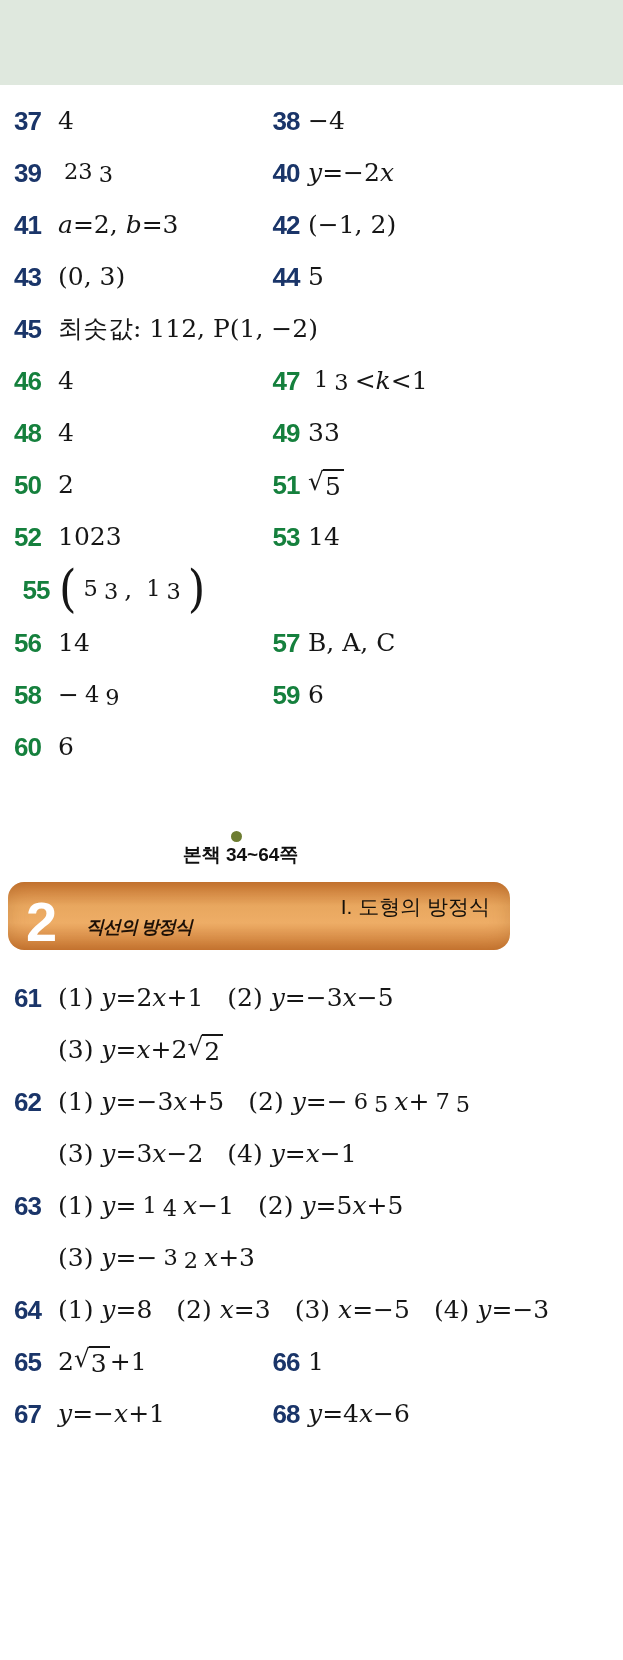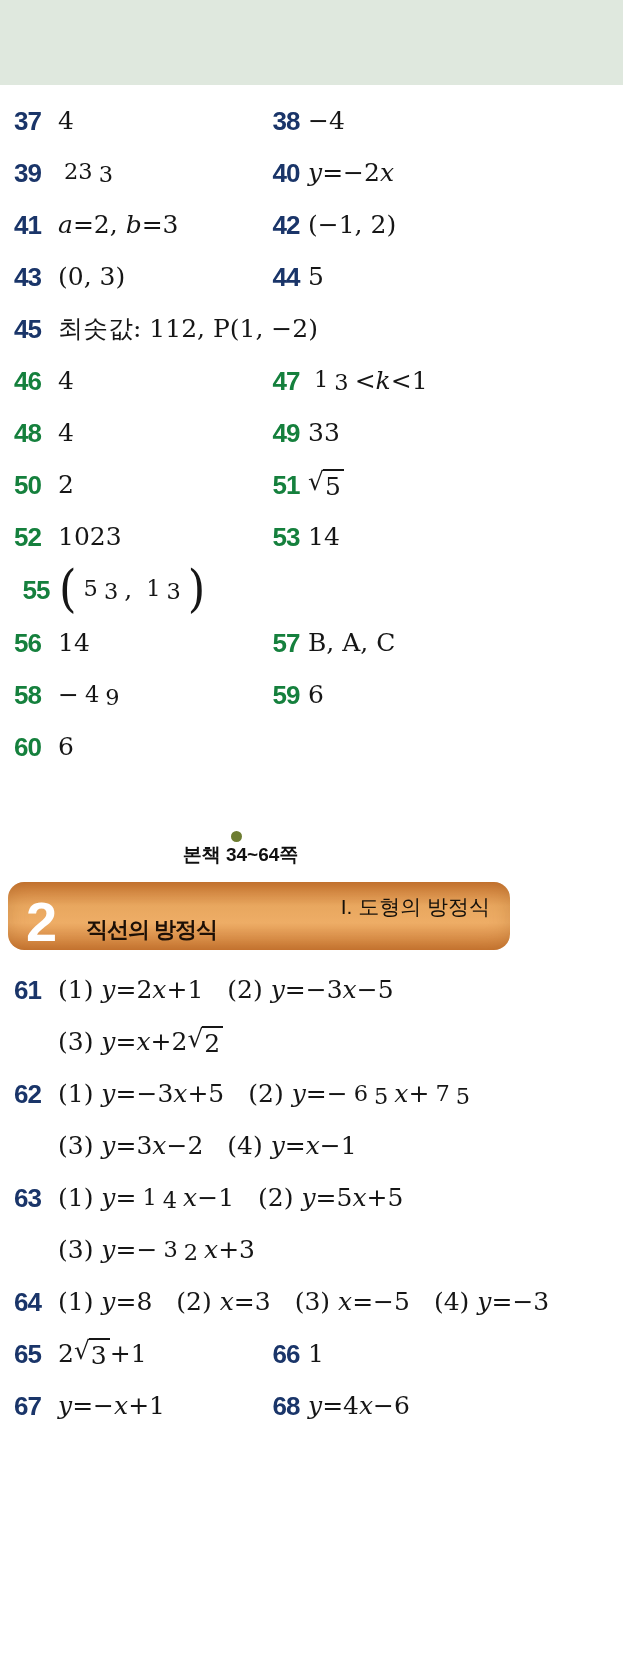--- a/index.html
+++ b/index.html
@@ -44,27 +44,27 @@
   .banner{
     position:relative;margin-left:8px;width:502px;height:68px;border-radius:16px;
     background:linear-gradient(180deg,#c97733 0%,#e8a75f 35%,#eead66 60%,#cb7934 100%);
     box-shadow:inset 0 0 20px rgba(140,70,10,0.25);
   }
   .chapter-num{
     position:absolute;left:18px;bottom:3px;color:#ffffff;font-size:56px;
     font-weight:bold;line-height:0.9;font-family:"Liberation Sans",sans-serif;
   }
   .chapter-title{
-    position:absolute;left:78px;top:33px;font-size:22px;font-weight:bold;
-    color:#1d1006;letter-spacing:-1px;
+    position:absolute;left:78px;top:33px;font-size:18px;font-weight:bold;
+    color:#1d1006;letter-spacing:-1px;font-style:italic;
   }
   .unit-label{
     position:absolute;top:11px;right:20px;font-size:21px;font-weight:normal;color:#14100a;
   }
-  .ch2{padding:22px 0 0 14px;}
+  .ch2{padding:30px 0 0 14px;}
   .ch2 .row{margin-bottom:16px;}
 </style>
 </head>
 <body>
 
 <div class="band"></div>
 
 <div class="content" id="block1">
     <div class="row">
       <div class="cell c1">

